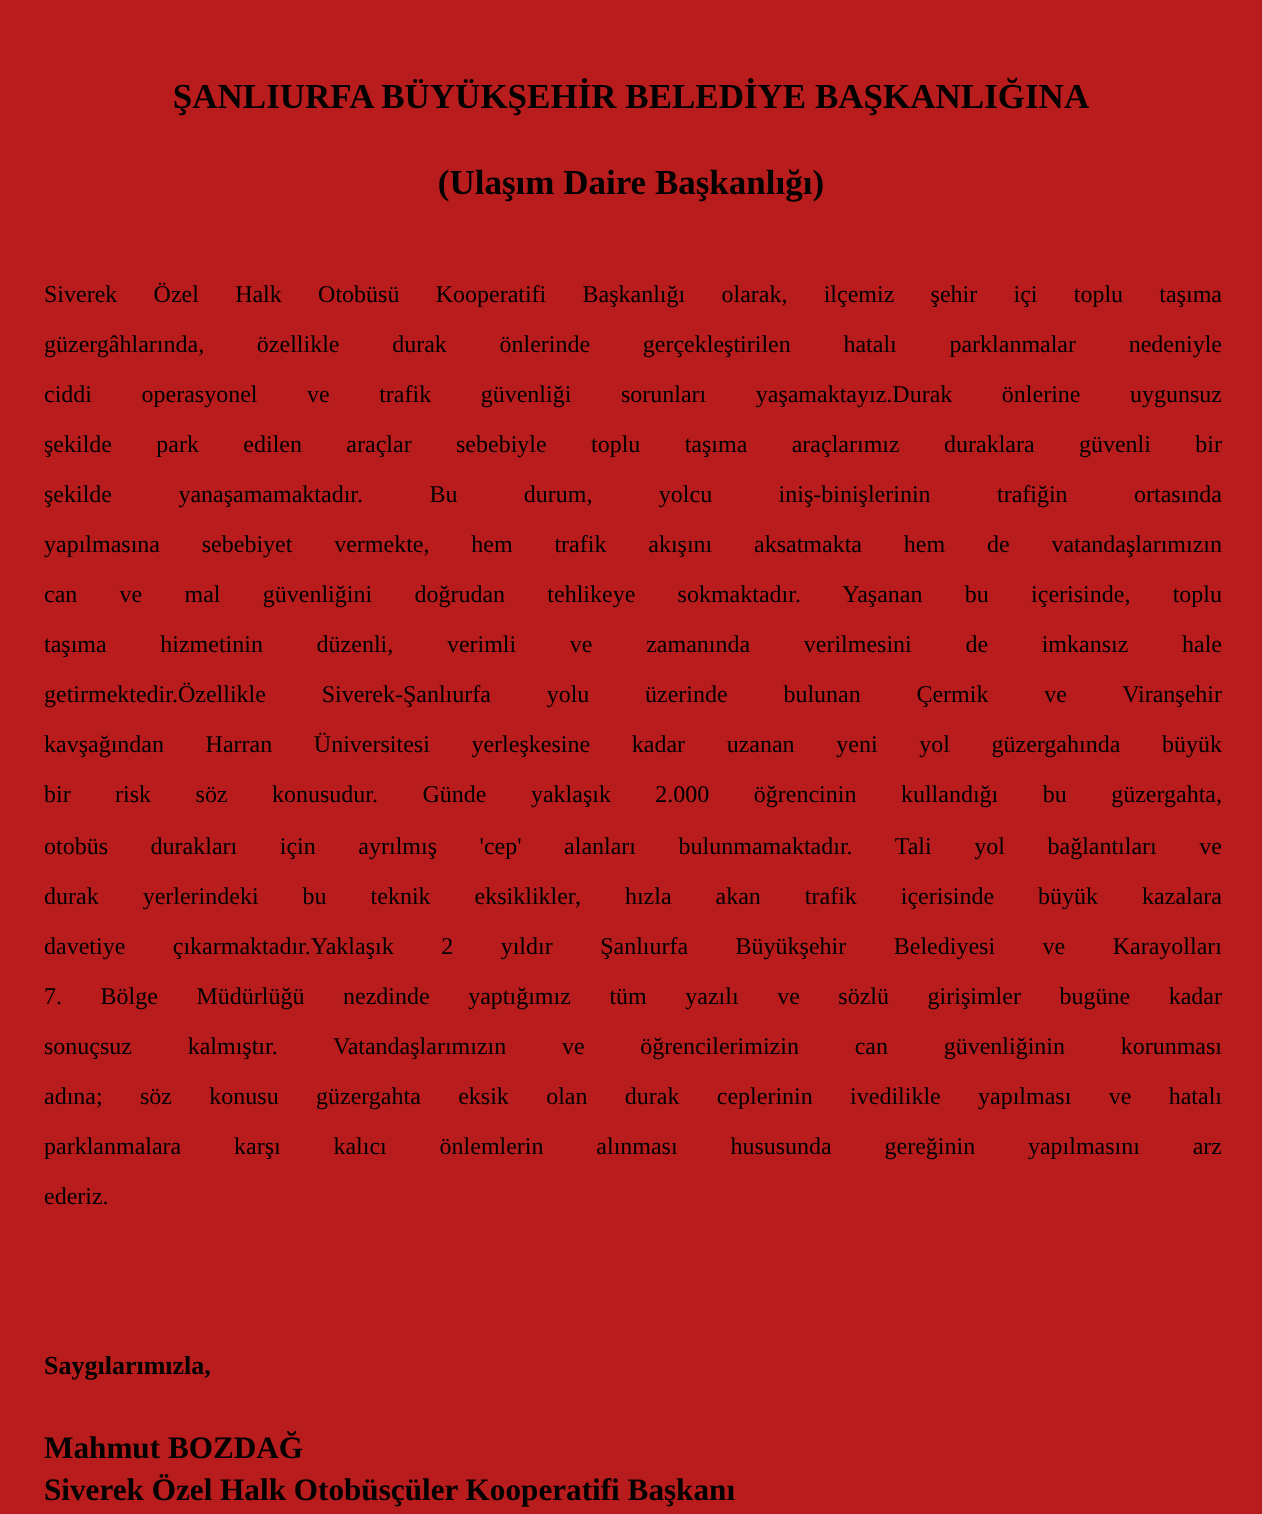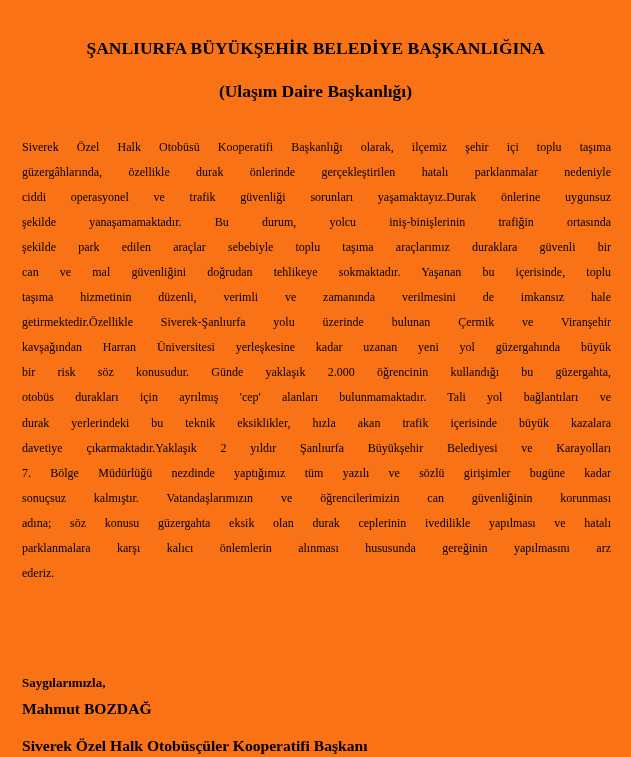--- a/index.html
+++ b/index.html
@@ -1,42 +1,43 @@
 <!DOCTYPE html>
 <html><head>
 <meta charset="utf-8">
 <style>
   html, body { margin: 0; padding: 0; background: #ffffff; }
   body { width: 631px; height: 757px; overflow: hidden; position: relative; }
-  .page { position: absolute; left: 0; top: 0; width: 631px; height: 757px; background: #f97316; color: #000;
+  .page { position: absolute; left: 0; top: 0; width: 631px; height: 757px; background: #b91c1c; color: #000;
           font-family: "Liberation Serif", "DejaVu Serif", serif; }
   .title { position: absolute; left: 0; width: 631px; text-align: center; font-weight: bold; font-size: 17.5px; white-space: nowrap; }
   .t1 { top: 38px; }
   .t2 { top: 81px; }
   .body { position: absolute; left: 22px; top: 135px; width: 589px; font-size: 12px; }
   .line { height: 25.05px; line-height: 25px; white-space: nowrap; text-align: justify; text-align-last: justify; overflow: hidden; }
   .line.last { text-align-last: left; }
   .closing { position: absolute; left: 22px; top: 675px; font-size: 13px; font-weight: bold; }
   .sig { position: absolute; left: 22px; font-size: 15.6px; font-weight: bold; white-space: nowrap; }
-  .sig1 { top: 700px; text-align: center; }
+  .sig1 { top: 716px; text-align: center; }
   .sig2 { top: 737px; text-align: right; }
 </style>
 </head>
 <body>
 
 <div class="page">
   <div class="title t1">ŞANLIURFA BÜYÜKŞEHİR BELEDİYE BAŞKANLIĞINA</div>
   <div class="title t2">(Ulaşım Daire Başkanlığı)</div>
 
   <div class="body">
     <div class="line">Siverek Özel Halk Otobüsü Kooperatifi Başkanlığı olarak, ilçemiz şehir içi toplu taşıma</div>
     <div class="line">güzergâhlarında, özellikle durak önlerinde gerçekleştirilen hatalı parklanmalar nedeniyle</div>
     <div class="line">ciddi operasyonel ve trafik güvenliği sorunları yaşamaktayız.Durak önlerine uygunsuz</div>
+    <div class="line">şekilde park edilen araçlar sebebiyle toplu taşıma araçlarımız duraklara güvenli bir</div>
     <div class="line">şekilde yanaşamamaktadır. Bu durum, yolcu iniş-binişlerinin trafiğin ortasında</div>
-    <div class="line">şekilde park edilen araçlar sebebiyle toplu taşıma araçlarımız duraklara güvenli bir</div>
+    <div class="line">yapılmasına sebebiyet vermekte, hem trafik akışını aksatmakta hem de vatandaşlarımızın</div>
     <div class="line">can ve mal güvenliğini doğrudan tehlikeye sokmaktadır. Yaşanan bu içerisinde, toplu</div>
     <div class="line">taşıma hizmetinin düzenli, verimli ve zamanında verilmesini de imkansız hale</div>
     <div class="line">getirmektedir.Özellikle Siverek-Şanlıurfa yolu üzerinde bulunan Çermik ve Viranşehir</div>
     <div class="line">kavşağından Harran Üniversitesi yerleşkesine kadar uzanan yeni yol güzergahında büyük</div>
     <div class="line">bir risk söz konusudur. Günde yaklaşık 2.000 öğrencinin kullandığı bu güzergahta,</div>
     <div class="line">otobüs durakları için ayrılmış 'cep' alanları bulunmamaktadır. Tali yol bağlantıları ve</div>
     <div class="line">durak yerlerindeki bu teknik eksiklikler, hızla akan trafik içerisinde büyük kazalara</div>
     <div class="line">davetiye çıkarmaktadır.Yaklaşık 2 yıldır Şanlıurfa Büyükşehir Belediyesi ve Karayolları</div>
     <div class="line">7. Bölge Müdürlüğü nezdinde yaptığımız tüm yazılı ve sözlü girişimler bugüne kadar</div>
     <div class="line">sonuçsuz kalmıştır. Vatandaşlarımızın ve öğrencilerimizin can güvenliğinin korunması</div>

